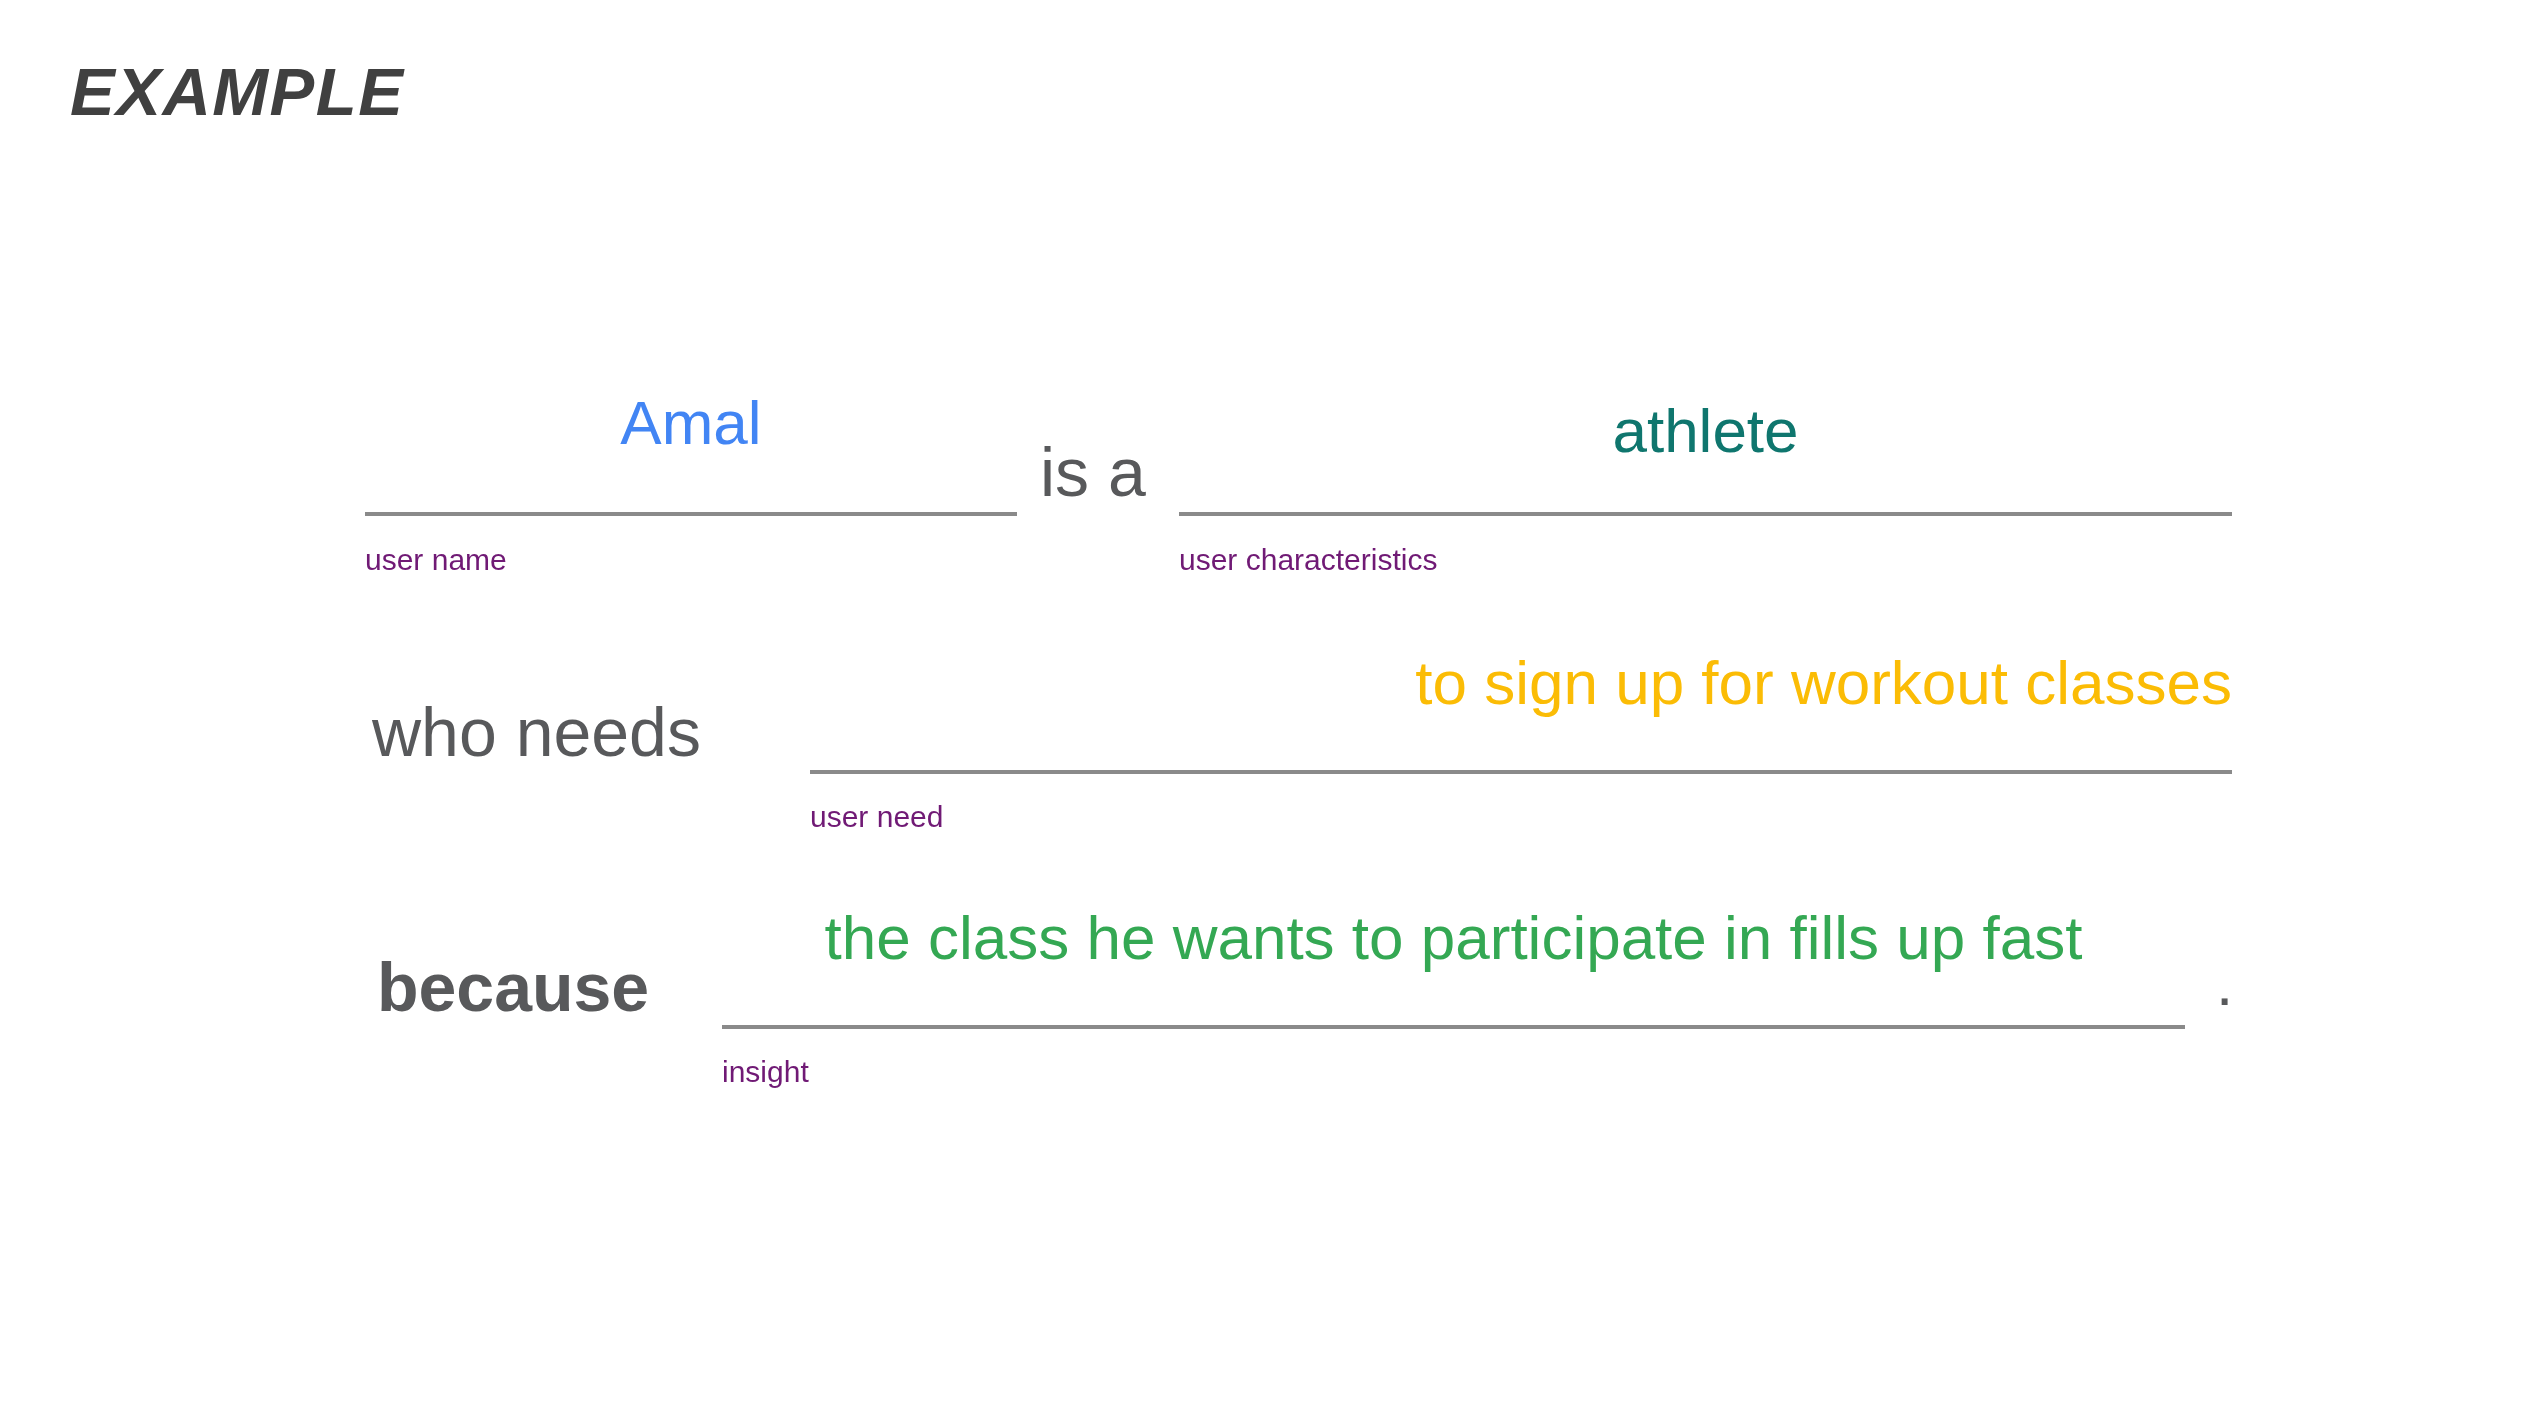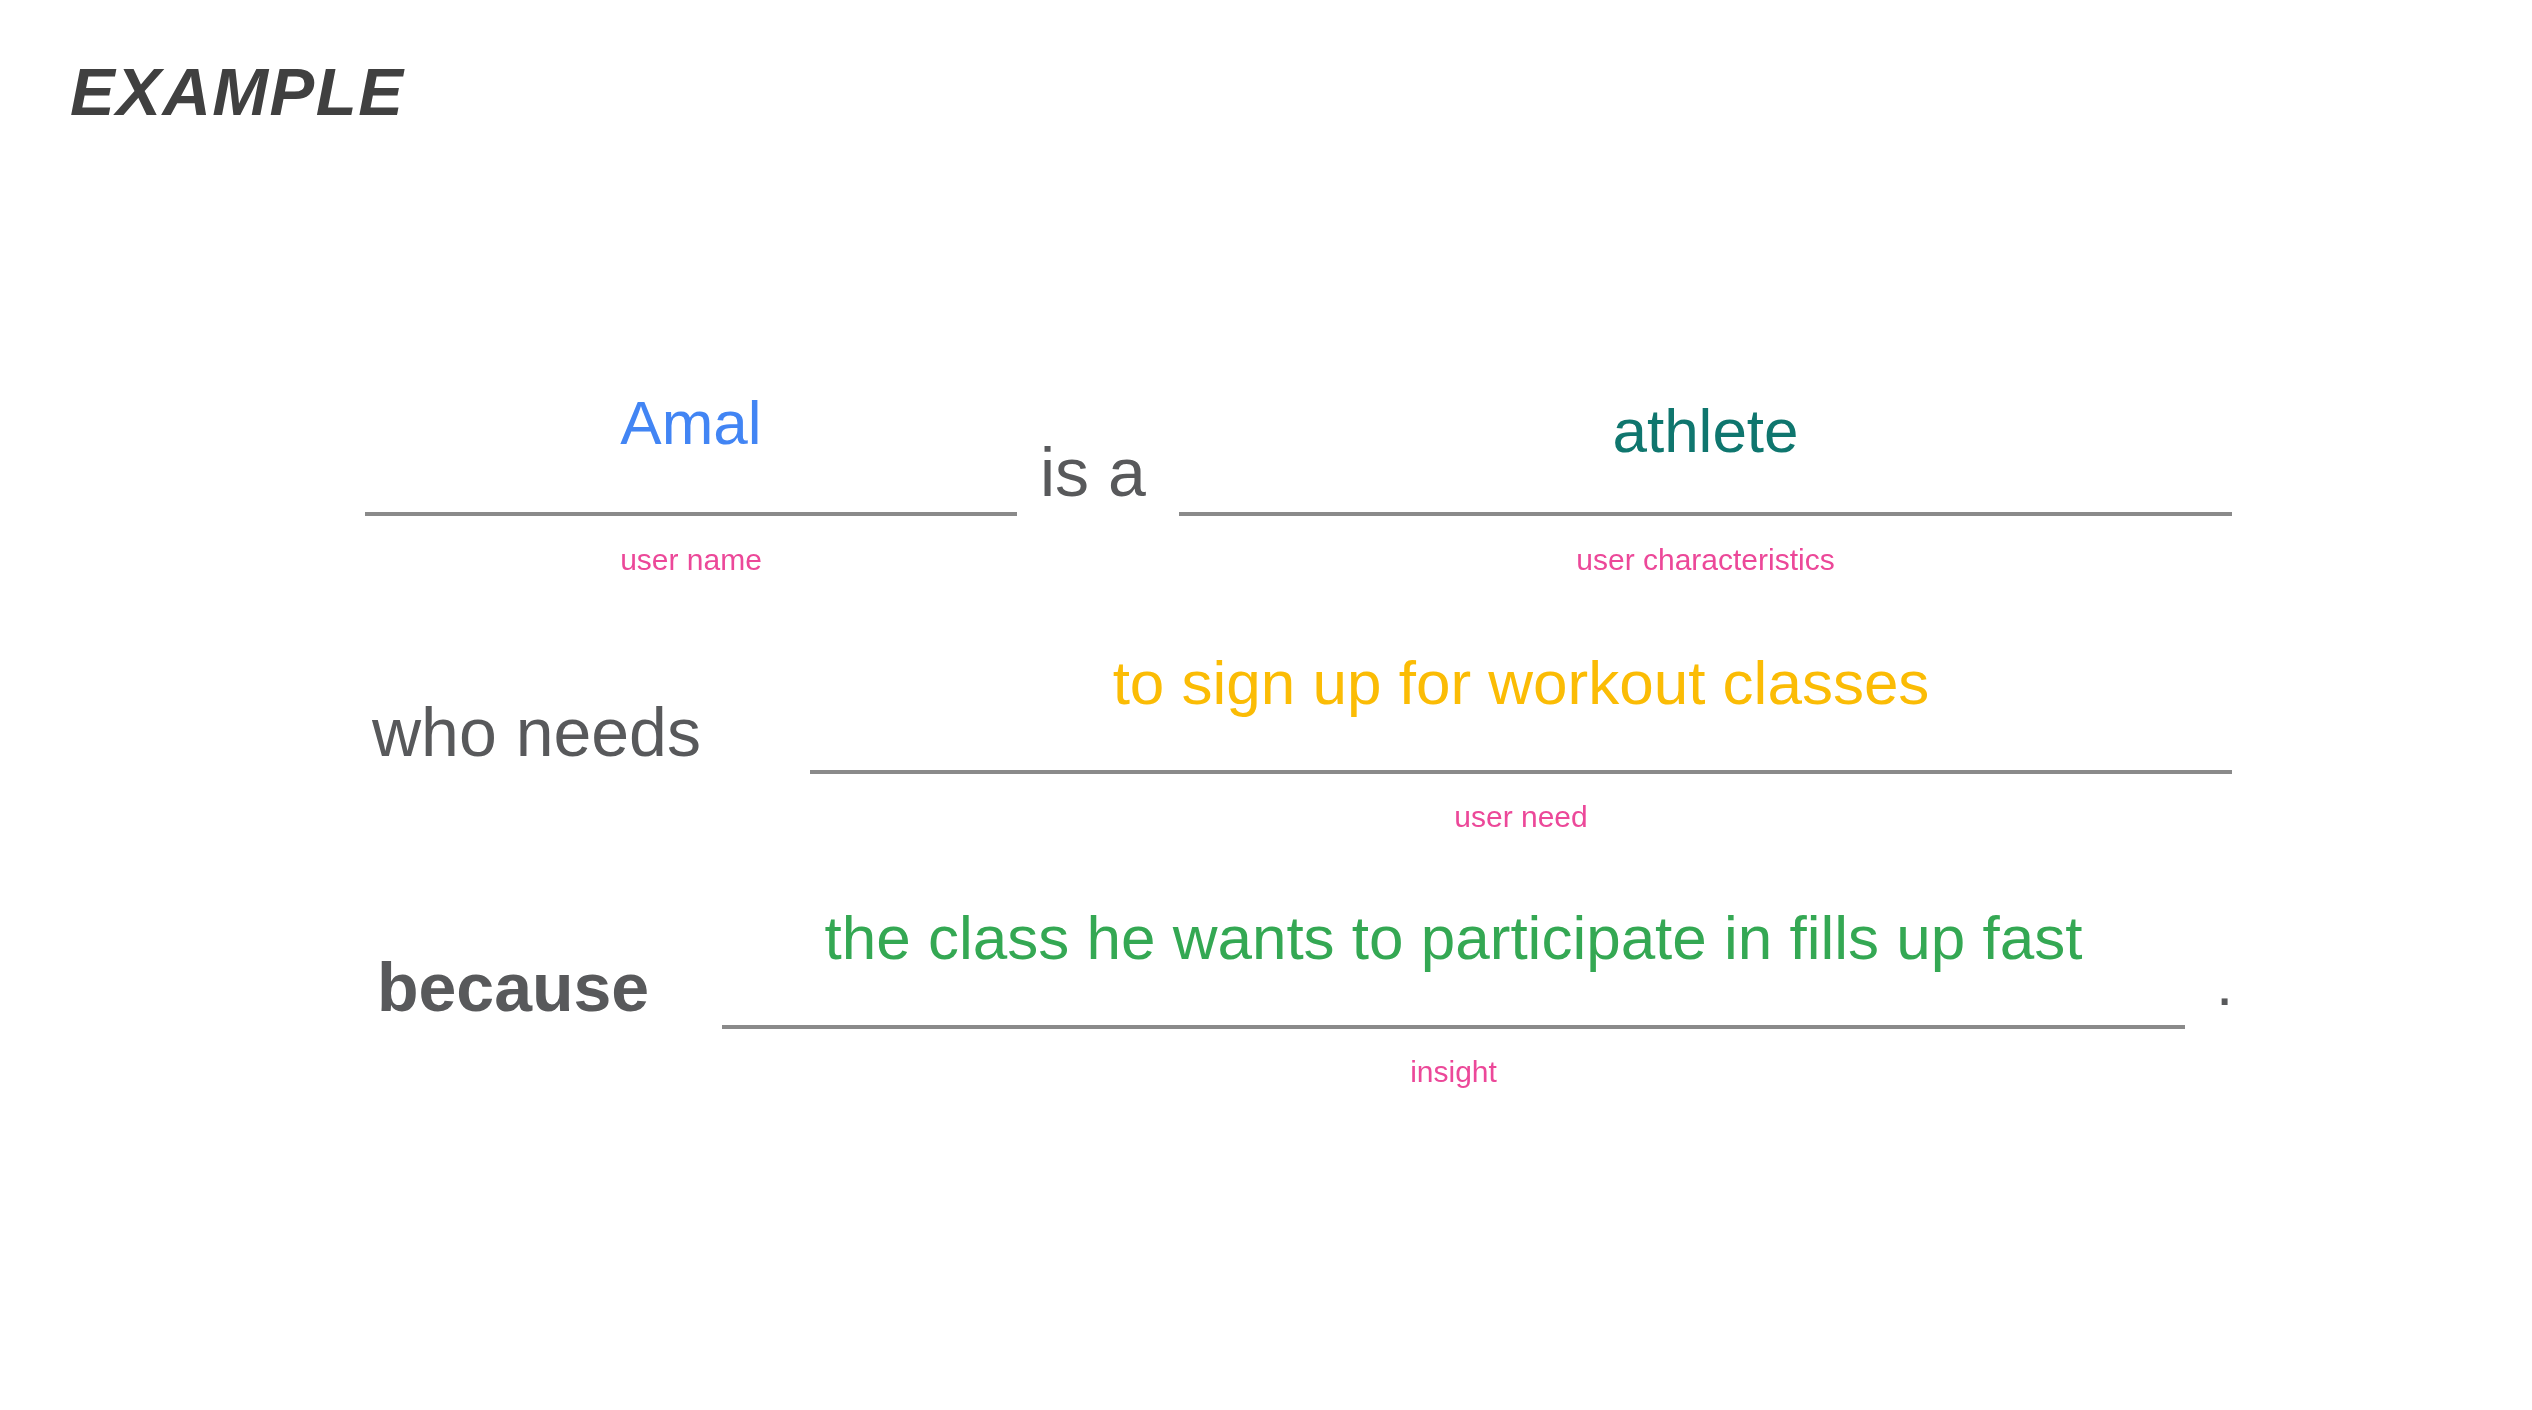--- a/index.html
+++ b/index.html
@@ -87,42 +87,42 @@
     position: absolute;
     left: 0;
     width: 100%;
     height: 4px;
     background: #8a8a8a;
   }
   .blank-caption {
     position: absolute;
     left: 0;
     width: 100%;
-    text-align: center;
+    text-align: left;
     font-size: 30px;
-    color: #ec4899;
+    color: #701a75;
     line-height: 1;
     white-space: nowrap;
   }
 
   
   #blank-user-name { left: 325px; width: 652px; }
   #blank-user-name .blank-answer  { top: 2px; }
   #blank-user-name .blank-rule    { top: 122px; }
   #blank-user-name .blank-caption { top: 155px; }
 
   
   #blank-user-characteristics { left: 1139px; width: 1053px; }
   #blank-user-characteristics .blank-answer  { top: 10px; }
   #blank-user-characteristics .blank-rule    { top: 122px; }
   #blank-user-characteristics .blank-caption { top: 155px; }
 
   
   #blank-user-need { left: 770px; width: 1422px; }
-  #blank-user-need .blank-answer  { top: 2px; }
+  #blank-user-need .blank-answer  { top: 2px; text-align: right; }
   #blank-user-need .blank-rule    { top: 120px; }
   #blank-user-need .blank-caption { top: 152px; }
 
   
   #blank-insight { left: 682px; width: 1463px; }
   #blank-insight .blank-answer  { top: 2px; }
   #blank-insight .blank-rule    { top: 120px; }
   #blank-insight .blank-caption { top: 152px; }
 
   

